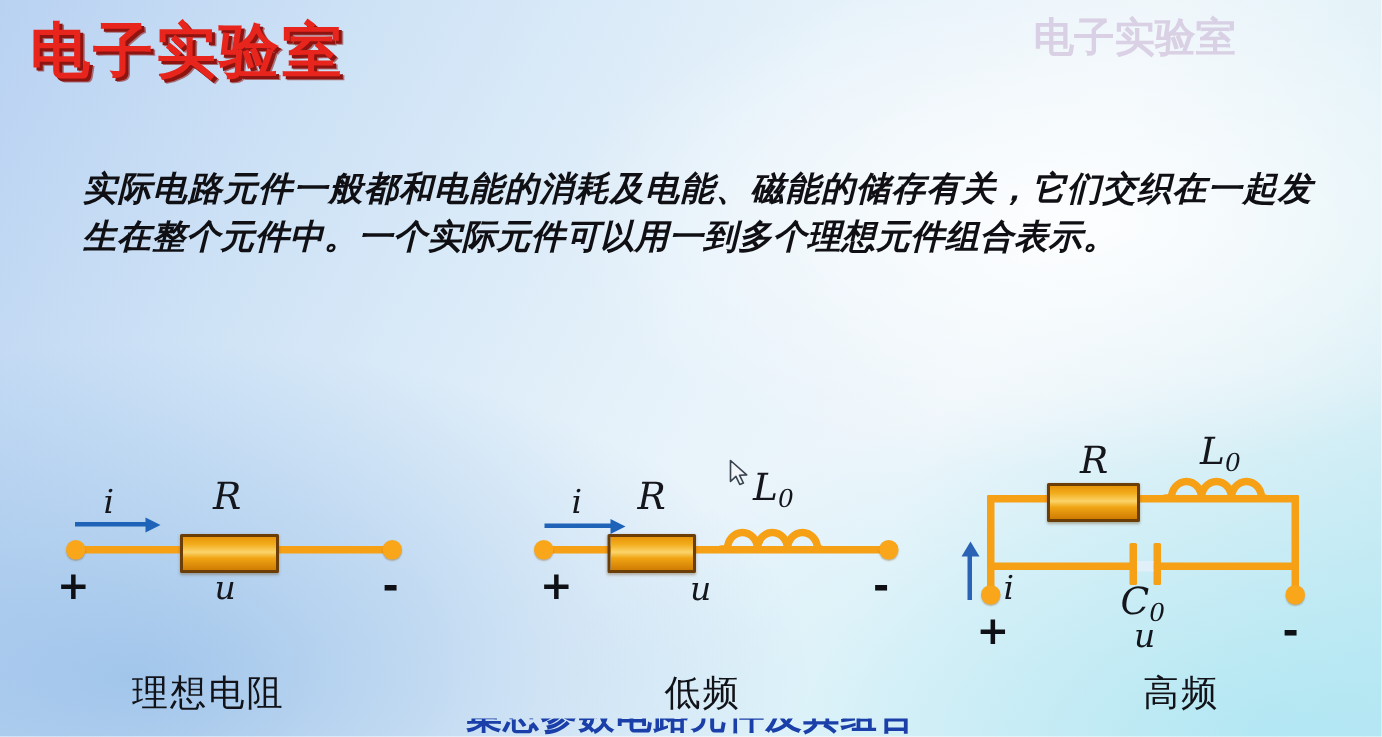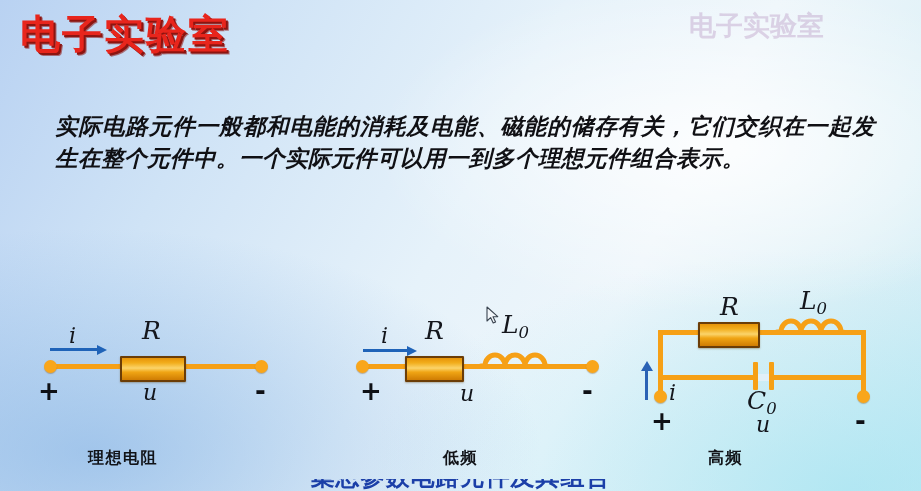--- a/index.html
+++ b/index.html
@@ -100,21 +100,21 @@
   .iarrow-v::after{
     content:"";position:absolute;left:-4.5px;top:-9px;
     border-bottom:10px solid #2a62b5;
     border-left:6px solid transparent;
     border-right:6px solid transparent;
   }
 
   
   .caption{
     position:absolute;
-    font-size:16px;font-weight:700;color:#111318;
+    font-size:24px;font-weight:400;color:#111318;
     letter-spacing:1.5px;white-space:nowrap;line-height:1;
   }
   .bottom-clip{
     position:absolute;left:0;right:0;bottom:0;height:12px;
     overflow:hidden;
   }
   .bottom-clip span{
     position:absolute;left:50%;transform:translateX(-50%);
     top:-18px;
     font-size:24px;font-weight:700;color:#1b3fa8;
@@ -234,21 +234,21 @@
     <div class="sign" style="left:651px;top:408px;">
       <span>+</span>
     </div>
     <div class="sign" style="left:855px;top:408px;">
       <span>-</span>
     </div>
   </div>
 
   <div class="caption" style="left:88px;top:450px;">理想电阻</div>
   <div class="caption" style="left:443px;top:450px;">低频</div>
-  <div class="caption" style="left:708px;top:450px;">高频</div>
+  <div class="caption" style="left:762px;top:450px;">高频</div>
 
   <div class="bottom-clip">
     <span>集总参数电路元件及其组合</span>
   </div>
 
   <svg class="cursor" width="14" height="19" viewBox="0 0 14 19">
     <polygon points="1,1 1,15 4.6,11.6 7.2,17 9.6,16 7,10.8 11.8,10.6" fill="#f2f6fa" stroke="#3a4450" stroke-width="1.1" stroke-linejoin="round"></polygon>
   </svg>
 
 </div>

